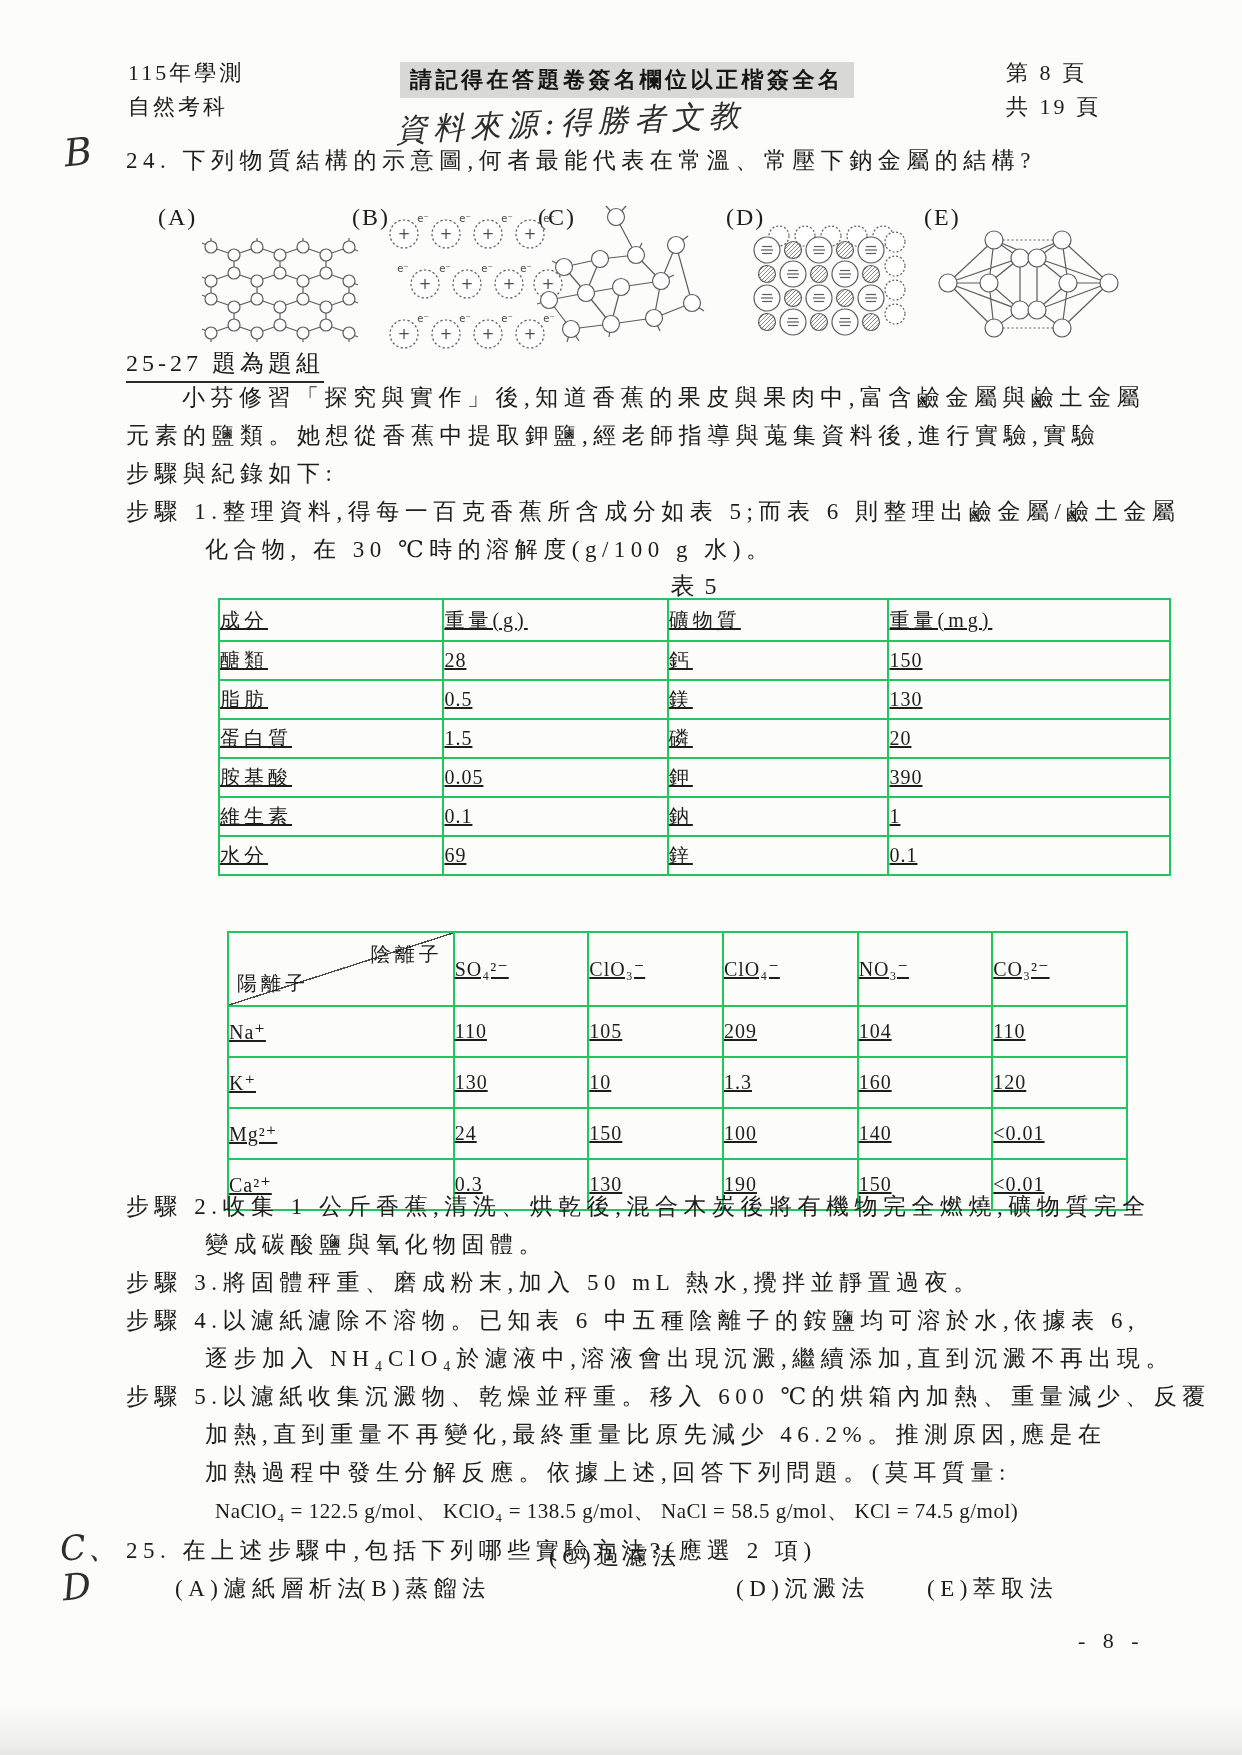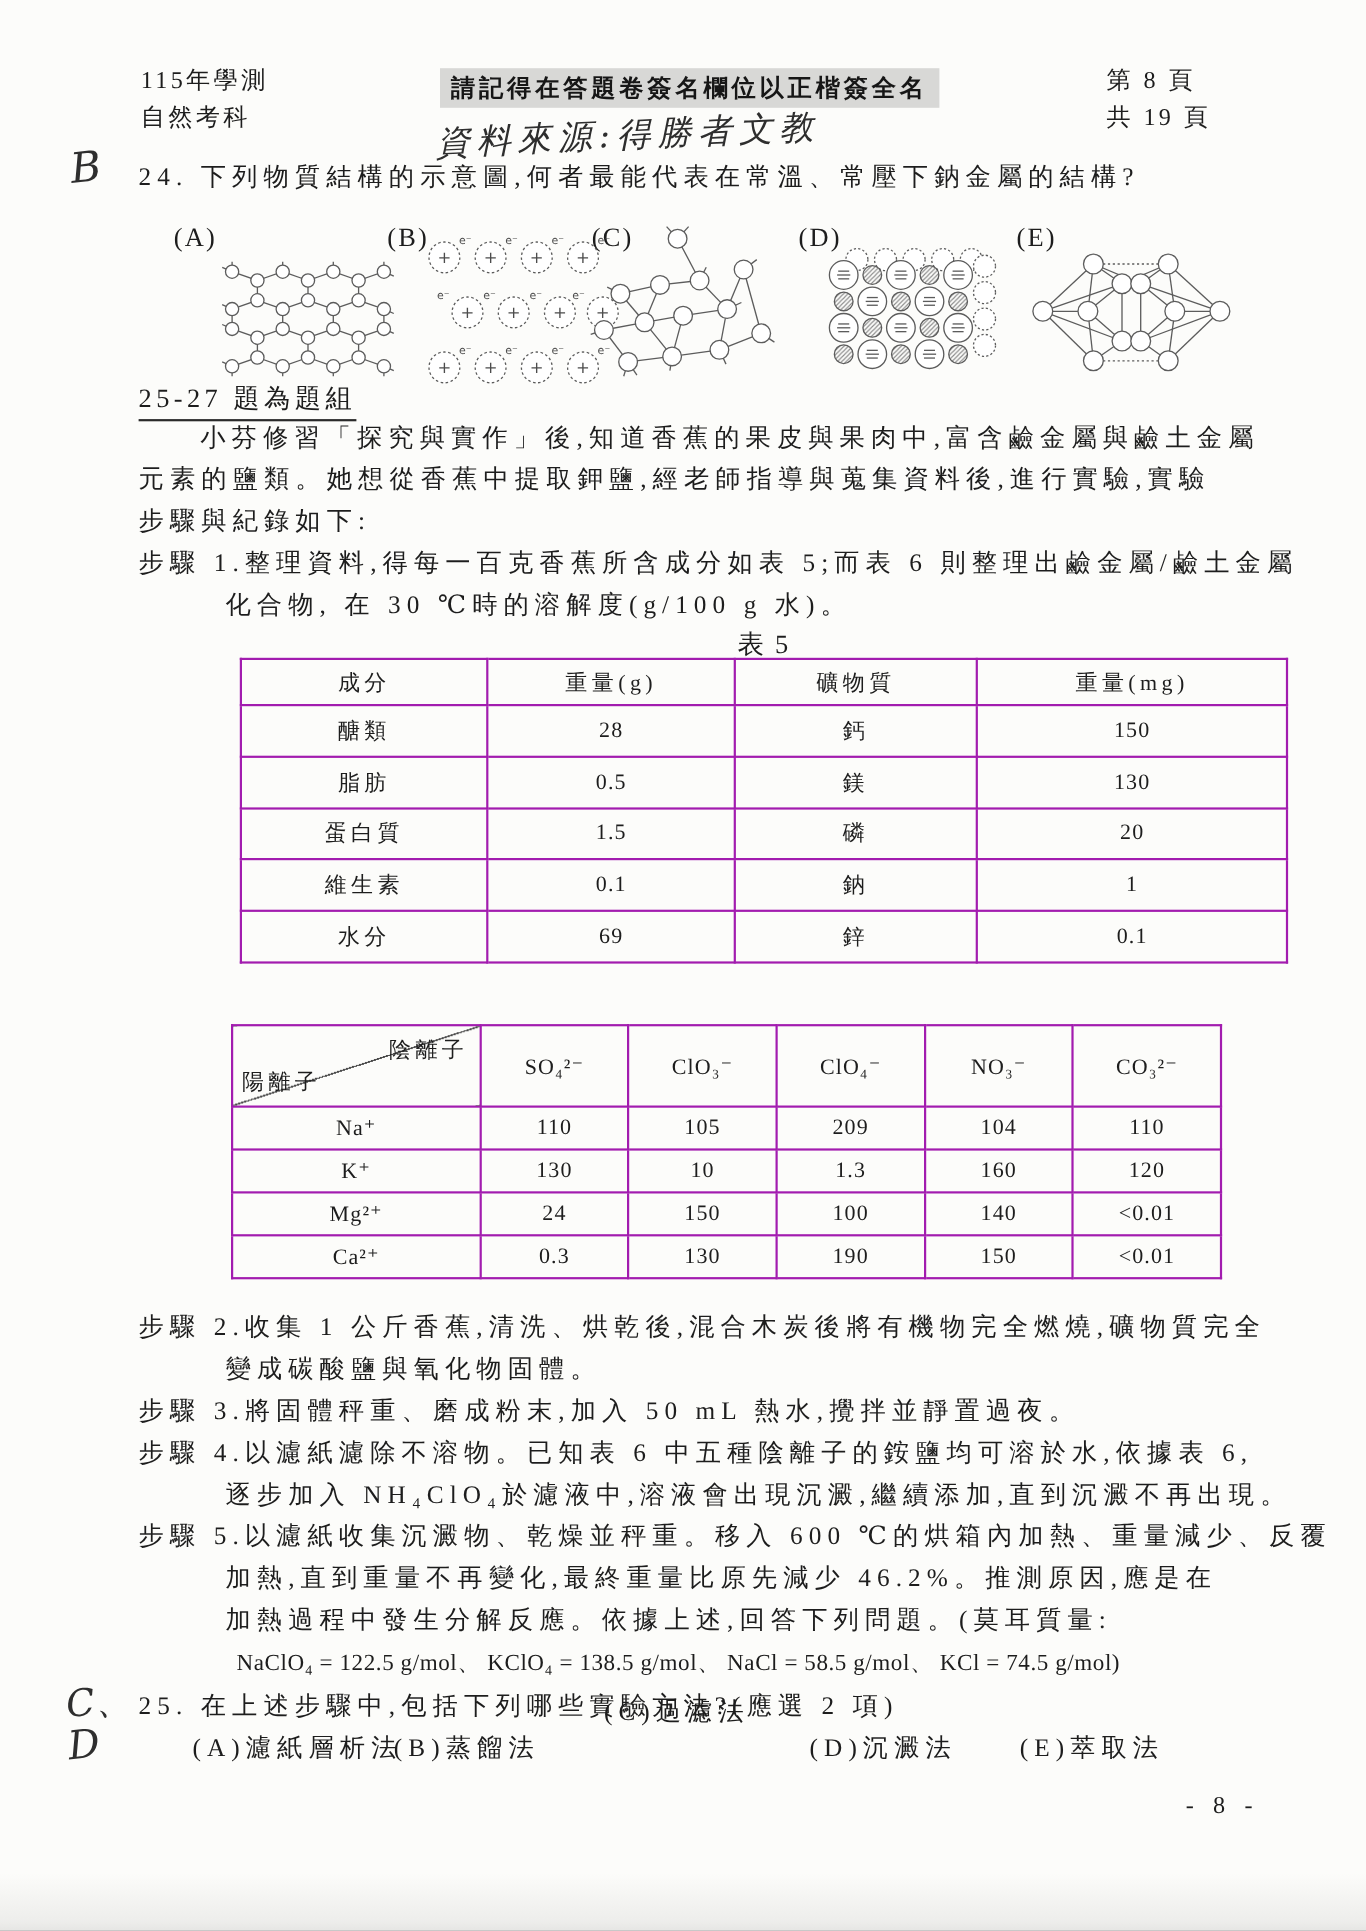--- a/index.html
+++ b/index.html
@@ -12,22 +12,22 @@
   .hand{position:absolute;font-style:italic;color:#2e2e2e;white-space:nowrap;
         font-family:"DejaVu Serif","Liberation Serif",serif;}
   .src{font-size:31px;letter-spacing:6px;transform:rotate(-2.5deg);}
   .mark{font-size:38px;transform:rotate(-6deg);}
   .heading{font-size:24px;letter-spacing:4px;border-bottom:2px solid #2a2a2a;padding-bottom:3px;}
   .latin{font-size:21px;letter-spacing:0.5px;}
   .optlabel{position:absolute;font-size:24px;letter-spacing:2px;white-space:nowrap;}
   .caption{position:absolute;text-align:center;font-size:24px;letter-spacing:2px;}
   .tblwrap{position:absolute;}
   table{border-collapse:collapse;table-layout:fixed;width:100%;height:100%;}
-  td{border:2px solid #a21caf;text-align:center;vertical-align:middle;
-     font-size:20px;letter-spacing:1px;padding:0;}
+  td{border:2px solid #22c55e;vertical-align:middle;
+     font-size:20px;letter-spacing:1px;padding:0;text-decoration:underline;}
   td.cjk{letter-spacing:4px;}
   .corner{position:relative;padding:0;
      background-image:linear-gradient(to bottom right,transparent 49.5%,#4a4a4a 49.5%,#4a4a4a 50.5%,transparent 50.5%);}
   .corner .ct{position:absolute;top:8px;right:10px;font-size:20px;letter-spacing:4px;}
   .corner .cb{position:absolute;bottom:8px;left:8px;font-size:20px;letter-spacing:4px;}
   svg{position:absolute;overflow:visible;}
   .footer{position:absolute;font-size:22px;letter-spacing:6px;}
   .scan-edge{position:absolute;left:0;right:0;bottom:0;height:52px;
      background:linear-gradient(#fcfcfa 0%,#ededeb 85%,#e6e6e4 100%);}
 </style>
@@ -361,36 +361,42 @@
         <td class="cjk">鎂</td>
         <td>130</td>
       </tr>
       <tr>
         <td class="cjk">蛋白質</td>
         <td>1.5</td>
         <td class="cjk">磷</td>
         <td>20</td>
       </tr>
       <tr>
+        <td class="cjk">胺基酸</td>
+        <td>0.05</td>
+        <td class="cjk">鉀</td>
+        <td>390</td>
+      </tr>
+      <tr>
         <td class="cjk">維生素</td>
         <td>0.1</td>
         <td class="cjk">鈉</td>
         <td>1</td>
       </tr>
       <tr>
         <td class="cjk">水分</td>
         <td>69</td>
         <td class="cjk">鋅</td>
         <td>0.1</td>
       </tr>
     </tbody>
       </table>
   </div>
 
-  <div class="tblwrap" style="left:210px;top:931px;width:901px;height:232px">
+  <div class="tblwrap" style="left:227px;top:931px;width:901px;height:280px">
     <table>
       <colgroup>
           <col style="width:25.1%">
           <col style="width:14.98%">
           <col style="width:14.98%">
           <col style="width:14.98%">
           <col style="width:14.98%">
           <col style="width:14.98%">
         </colgroup>
       <tbody>

